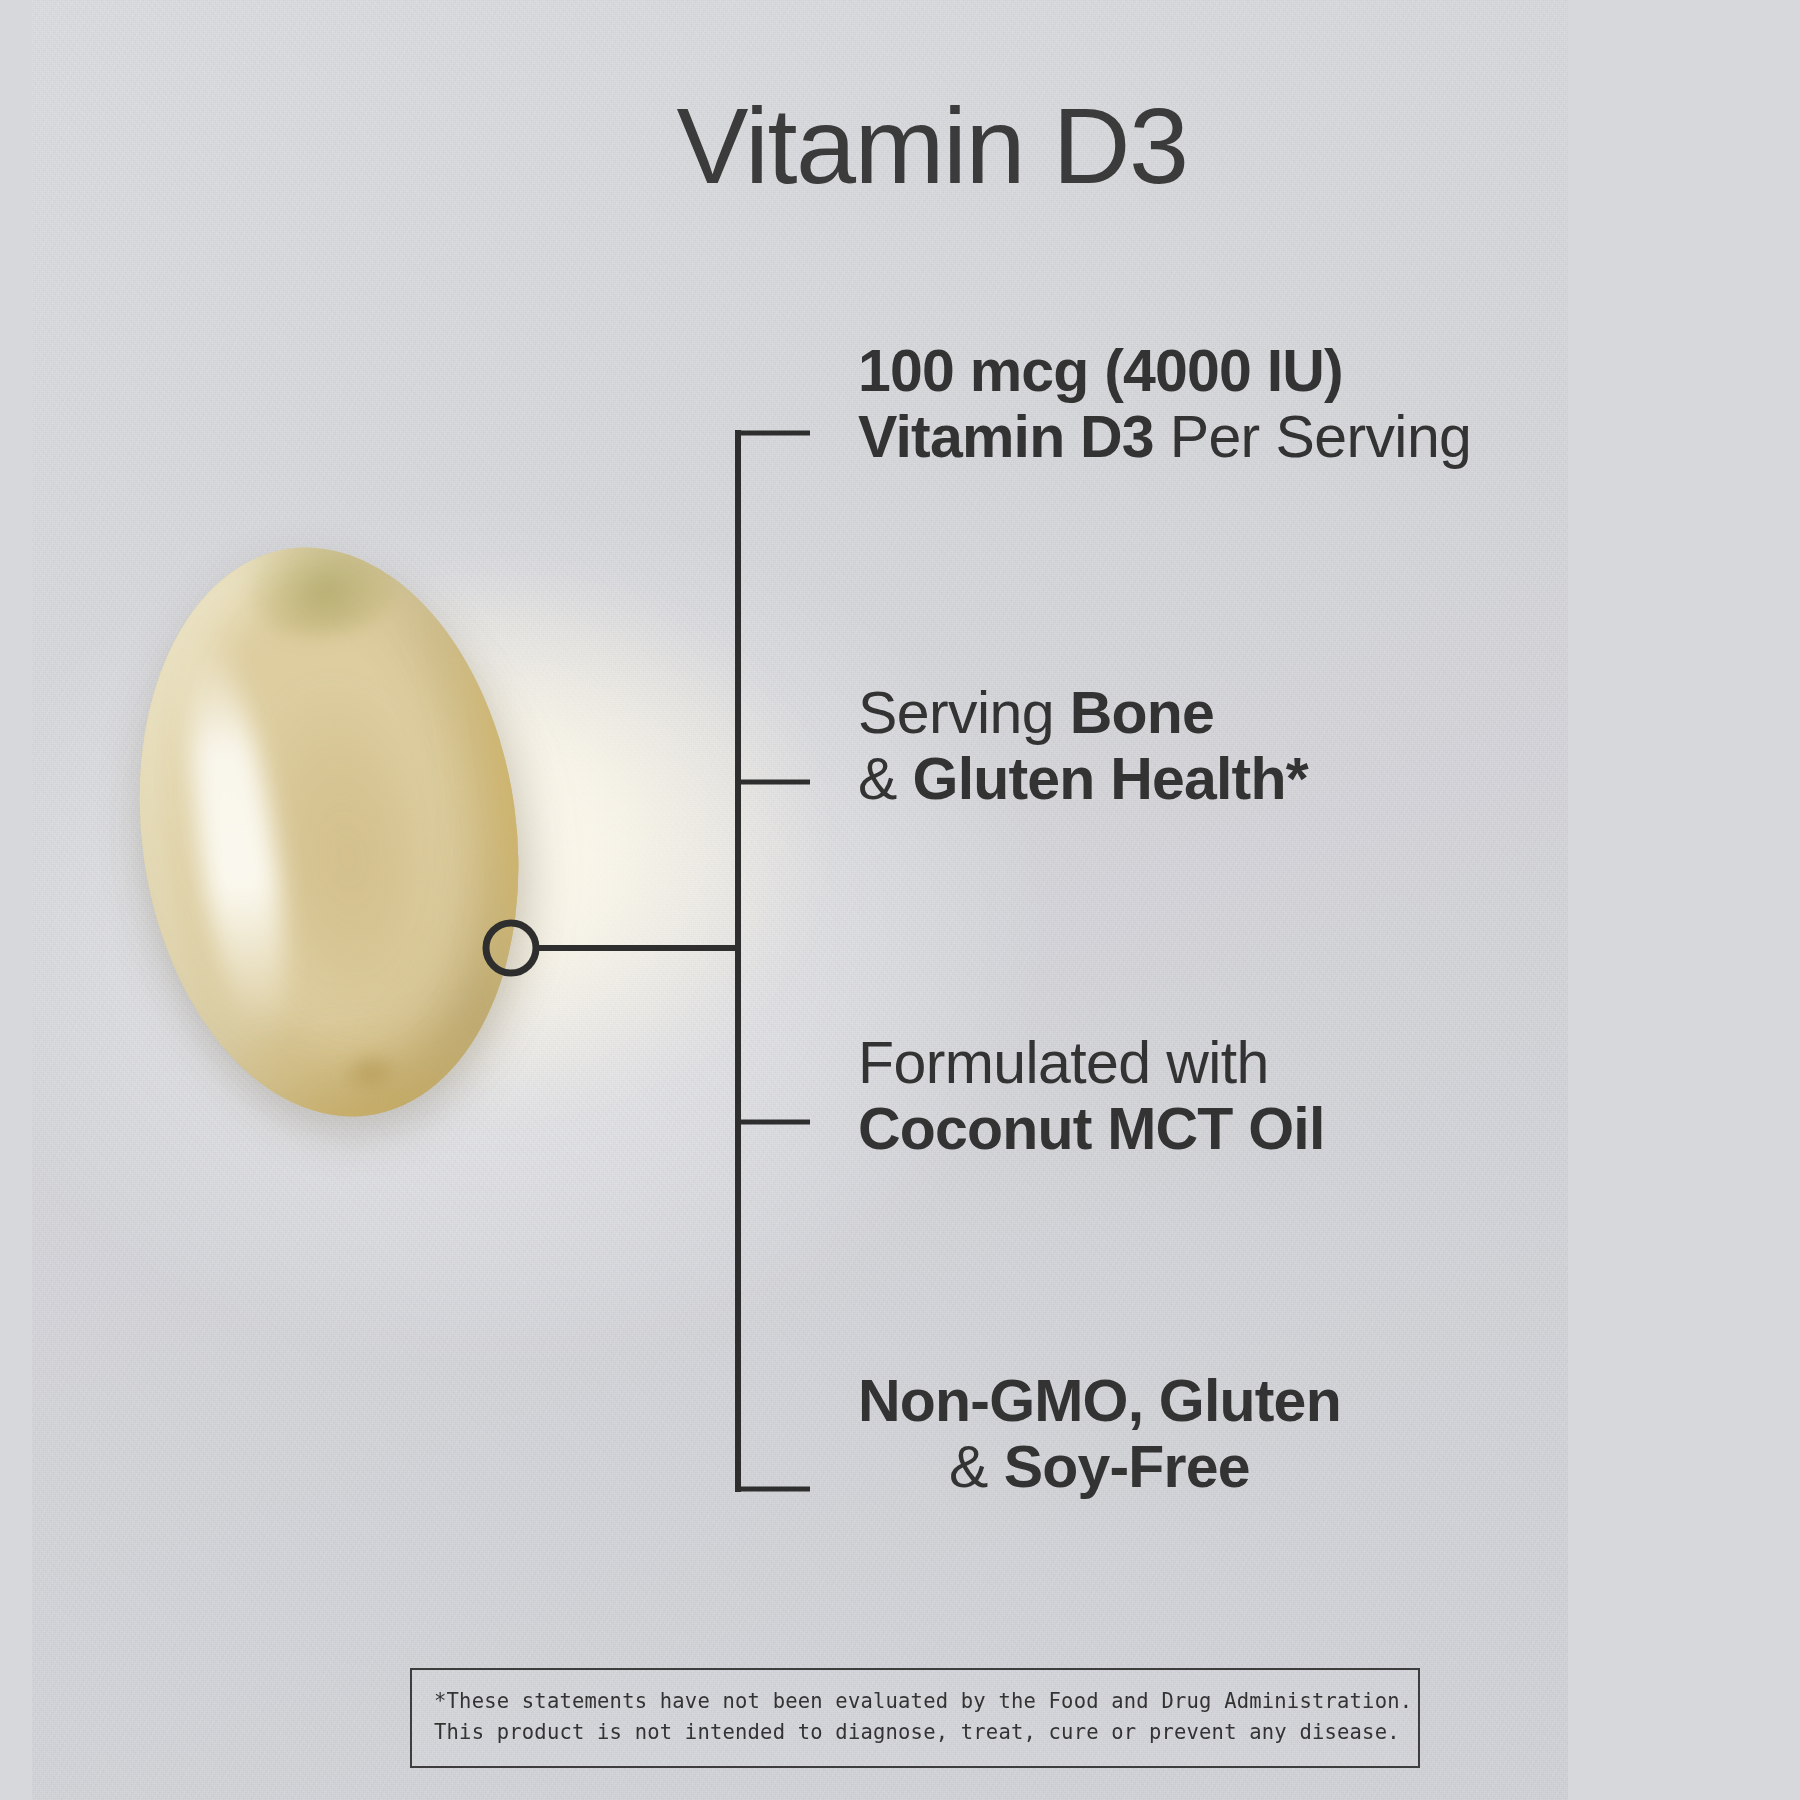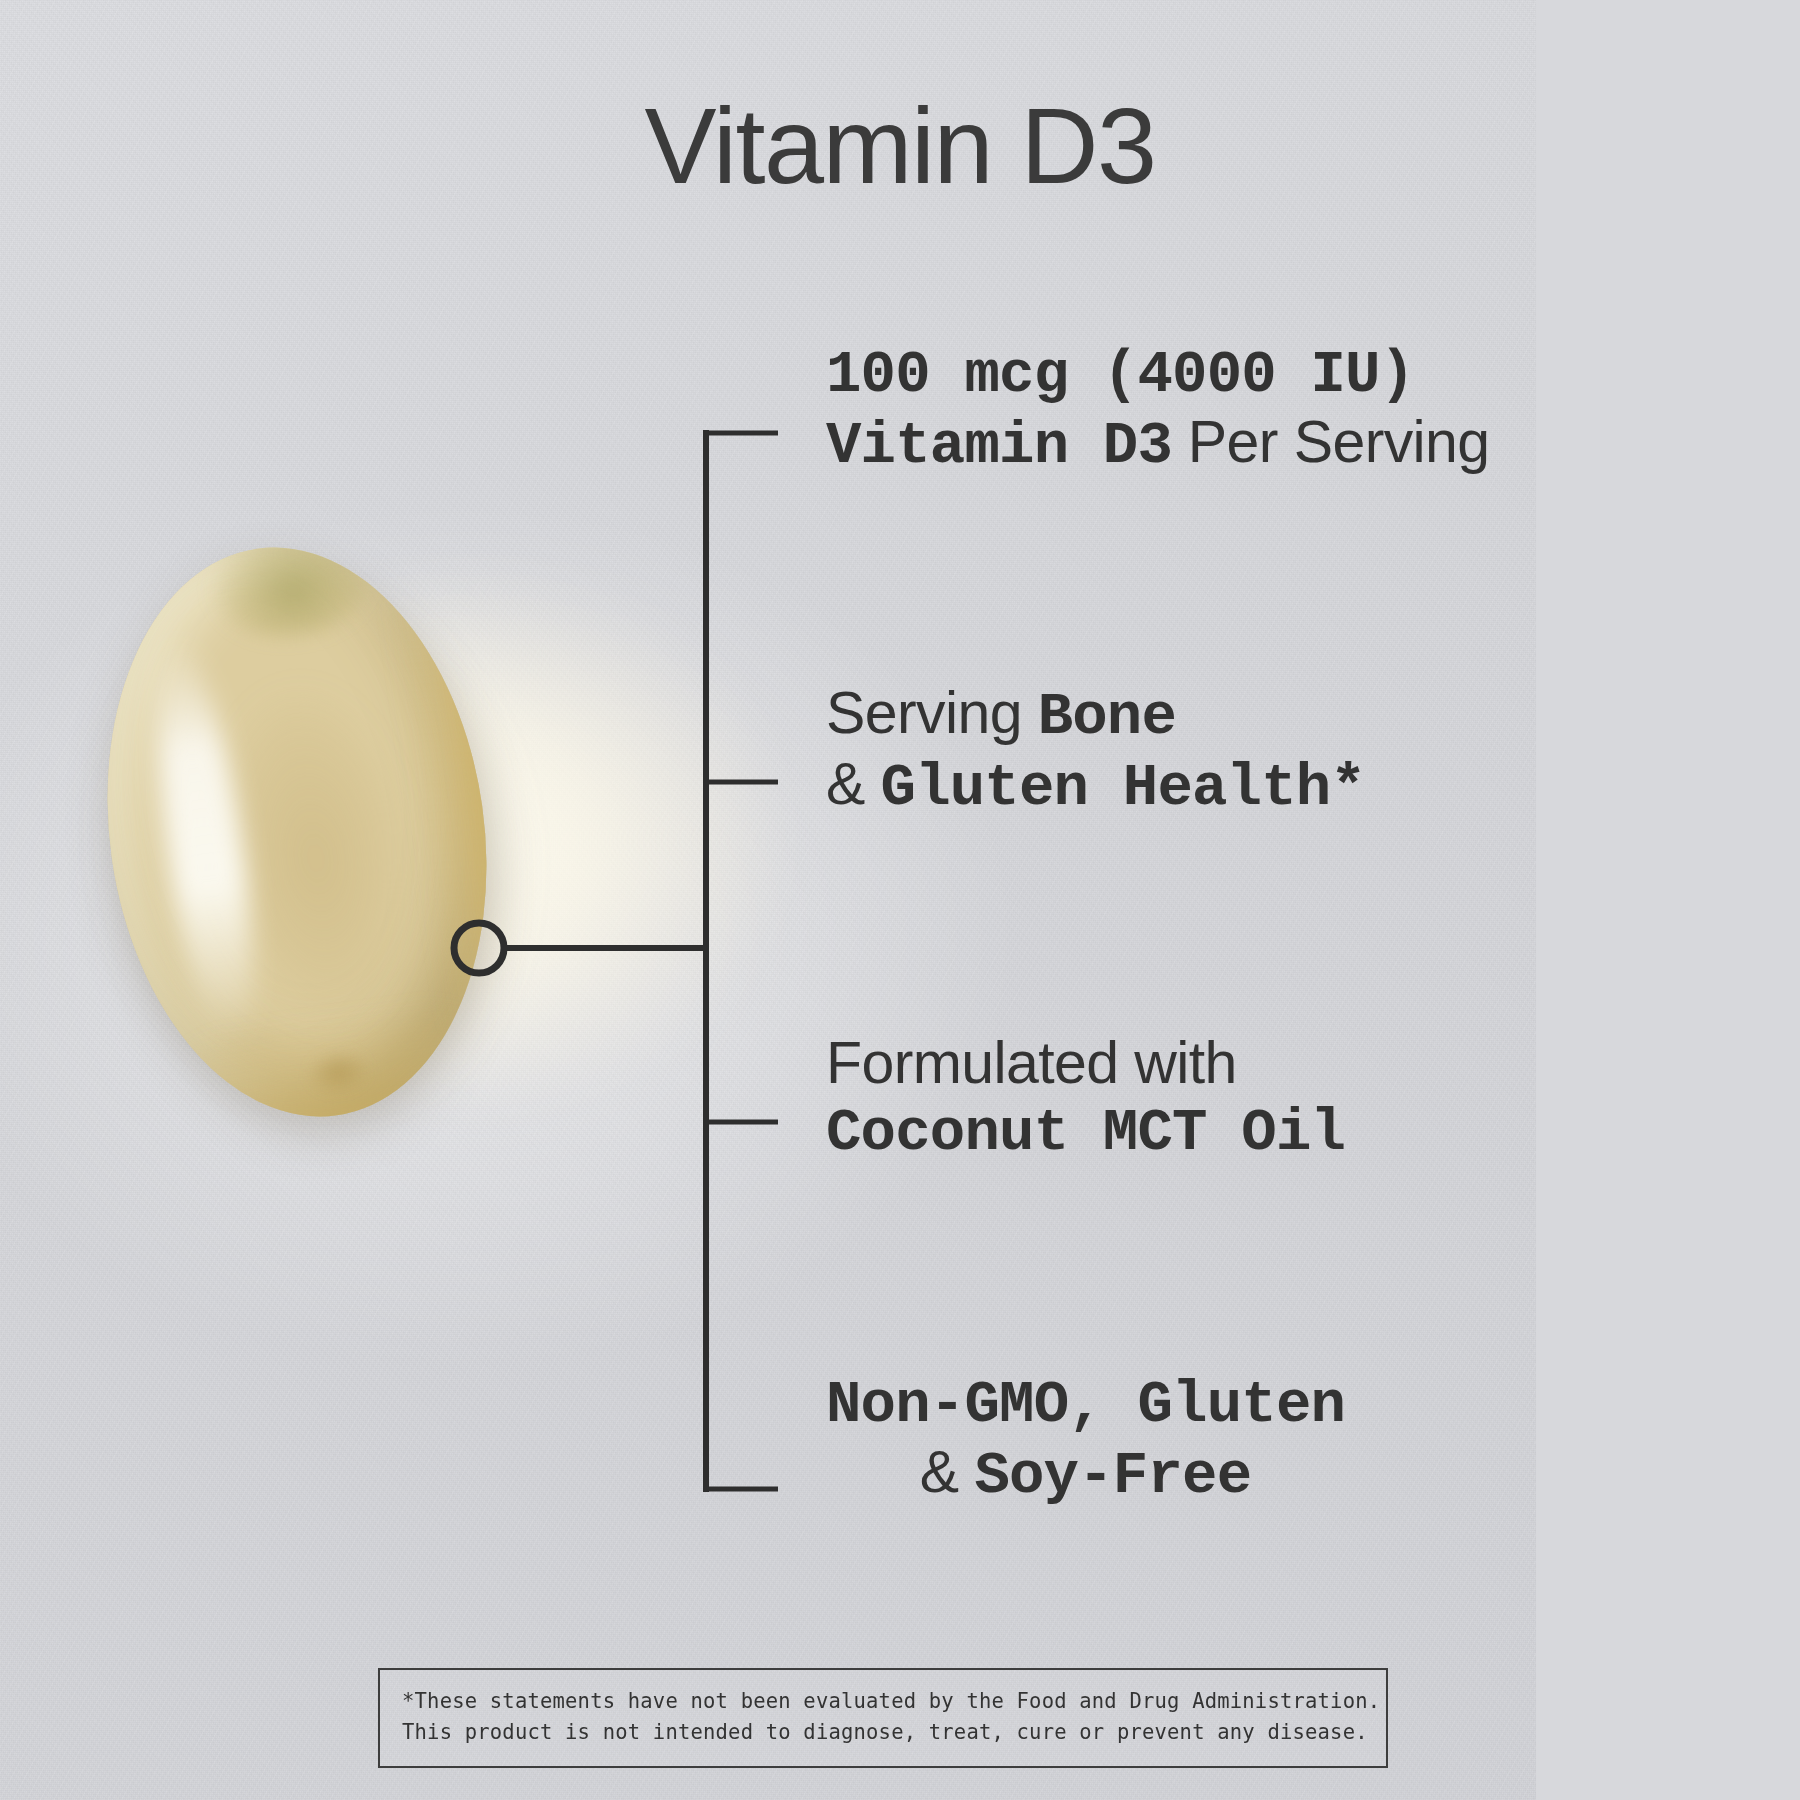--- a/index.html
+++ b/index.html
@@ -15,20 +15,21 @@
   }
 
   #stage {
     position: relative;
     width: 1536px;
     height: 1800px;
     overflow: hidden;
     background:
       radial-gradient(ellipse 900px 700px at 30% 52%, rgba(255,255,255,0.55) 0%, rgba(255,255,255,0.0) 62%),
       linear-gradient(160deg, #dcdde1 0%, #d6d7db 45%, #d2d3d8 100%);
+    margin-left: 32px;
   }
 
   
   #grain {
     position: absolute;
     inset: 0;
     pointer-events: none;
     opacity: 0.5;
     background-image:
       repeating-linear-gradient(0deg, rgba(255,255,255,0.10) 0px, rgba(255,255,255,0.10) 1px, rgba(0,0,0,0.035) 1px, rgba(0,0,0,0.035) 2px),
@@ -194,21 +195,20 @@
     left: 826px;
     color: #333333;
     font-size: 59px;
     line-height: 1.12;
     font-weight: 400;
     letter-spacing: -0.6px;
   }
   .feature b {
     font-weight: 700;
     letter-spacing: -0.8px;
-    font-family: Liberation Mono, monospace;
   }
   .feature .ln { display: block; white-space: nowrap; }
 
   #feature-1 { top: 338px; }
   #feature-2 { top: 680px; }
   #feature-3 { top: 1030px; }
   #feature-4 { top: 1368px; text-align: center; }
 
   
   #disclaimer-box {

